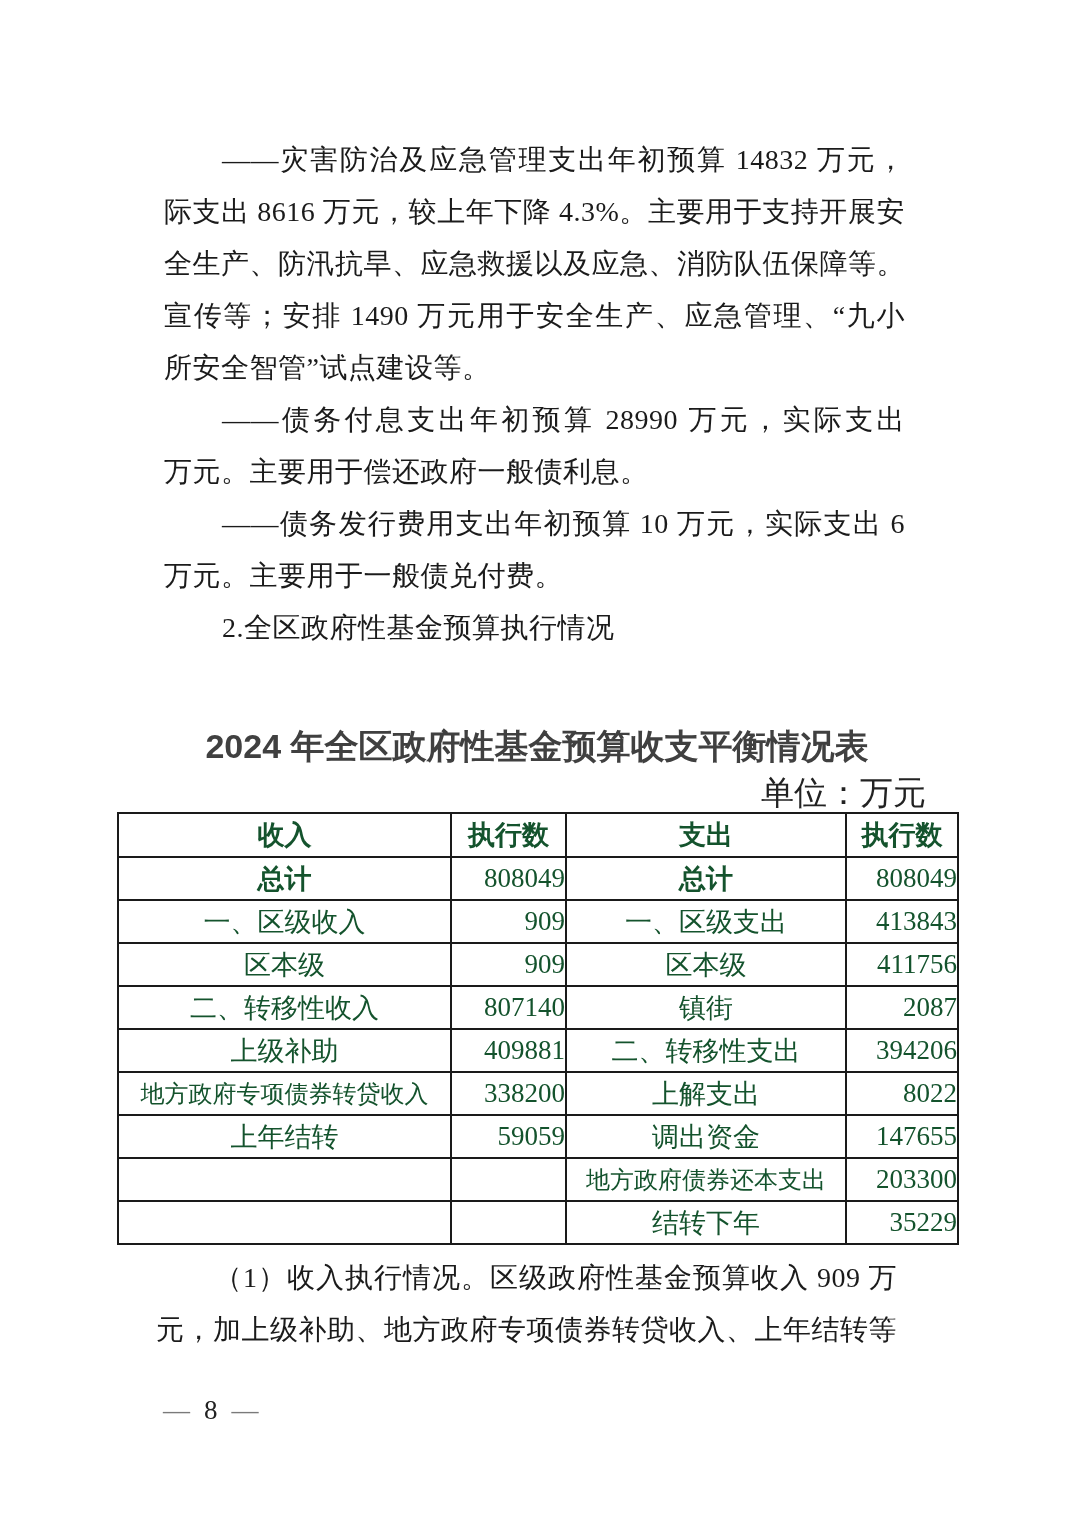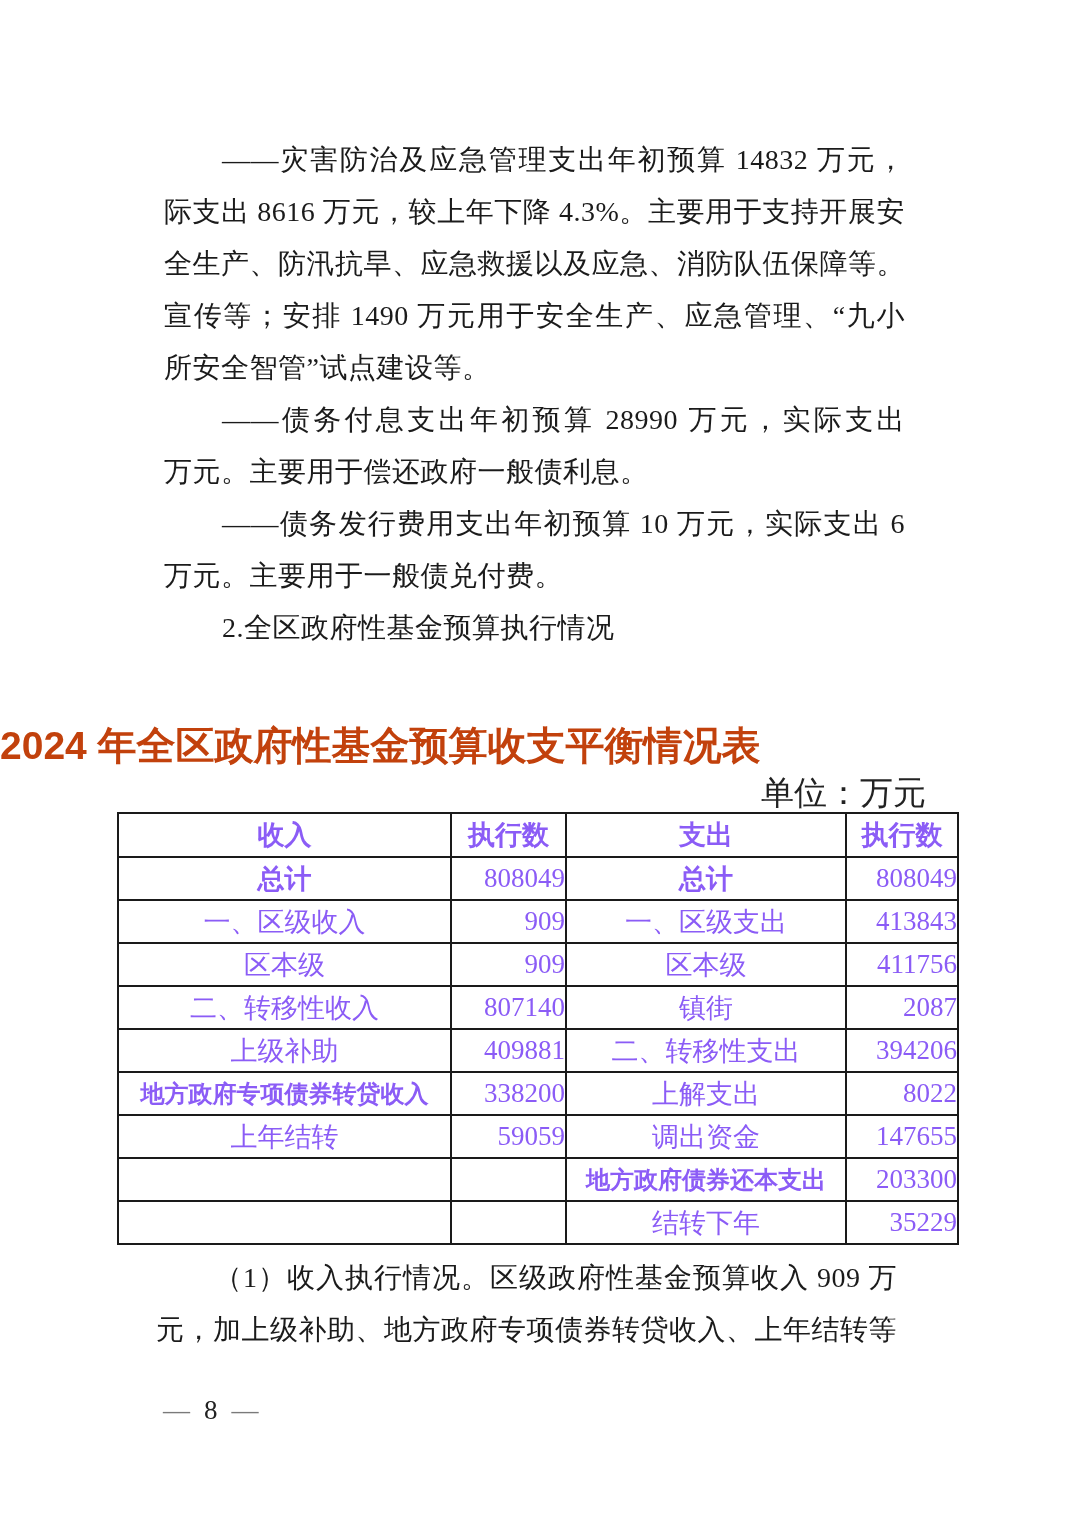--- a/index.html
+++ b/index.html
@@ -20,53 +20,54 @@
     height:52px;line-height:52px;
     overflow:hidden;
     letter-spacing:0.5px;
   }
   .jline{text-align:justify;text-align-last:justify;}
   .lline{text-align:left;text-align-last:left;}
   .ind1{text-indent:58px;}
   
   .tbl-title{
     position:absolute;left:0;top:724px;width:1074px;
+    text-align:center;
     font-family:"Liberation Sans","DejaVu Sans",sans-serif;
-    font-weight:bold;font-size:39px;line-height:44px;
-    color:#c2410c;
+    font-weight:bold;font-size:34px;line-height:44px;
+    color:#404040;
   }
   .unit-label{
     position:absolute;top:778px;right:148px;
     font-size:33px;line-height:30px;color:#222;
   }
   
   table.balance{
     position:absolute;left:117px;top:812px;
     border-collapse:collapse;table-layout:fixed;
     width:840px;
-    font-size:27px;color:#8b5cf6;padding-left:8px;
+    font-size:27px;color:#14532d;padding-left:8px;
   }
   table.balance td,table.balance th{
     border:2px solid #1a1a1a;
     padding:0;vertical-align:middle;
     overflow:hidden;white-space:nowrap;
   }
   table.balance tr{height:43px;}
   table.balance tr.hrow{height:44px;}
   .hdr{
     font-family:"Liberation Sans","DejaVu Sans",sans-serif;
     font-weight:bold;text-align:center;font-size:27px;
   }
   td.ctr{
     font-family:Liberation Mono, monospace;
     font-weight:bold;text-align:center;
   }
   td.lbl{text-align:center;padding-left:10px;}
   td.ind{padding-left:46px;}
-  td.ind-sm{padding-left:24px;font-weight:bold;}
+  td.ind-sm{padding-left:24px;}
   td.tight{font-size:24px;}
   td.num{text-align:right;padding-right:14px;}
   
   .afterblock{
     position:absolute;left:156px;top:1252px;width:741px;
   }
   .afterblock .bline{height:52px;line-height:52px;}
   
   .footer{
     position:absolute;left:163px;top:1394px;

